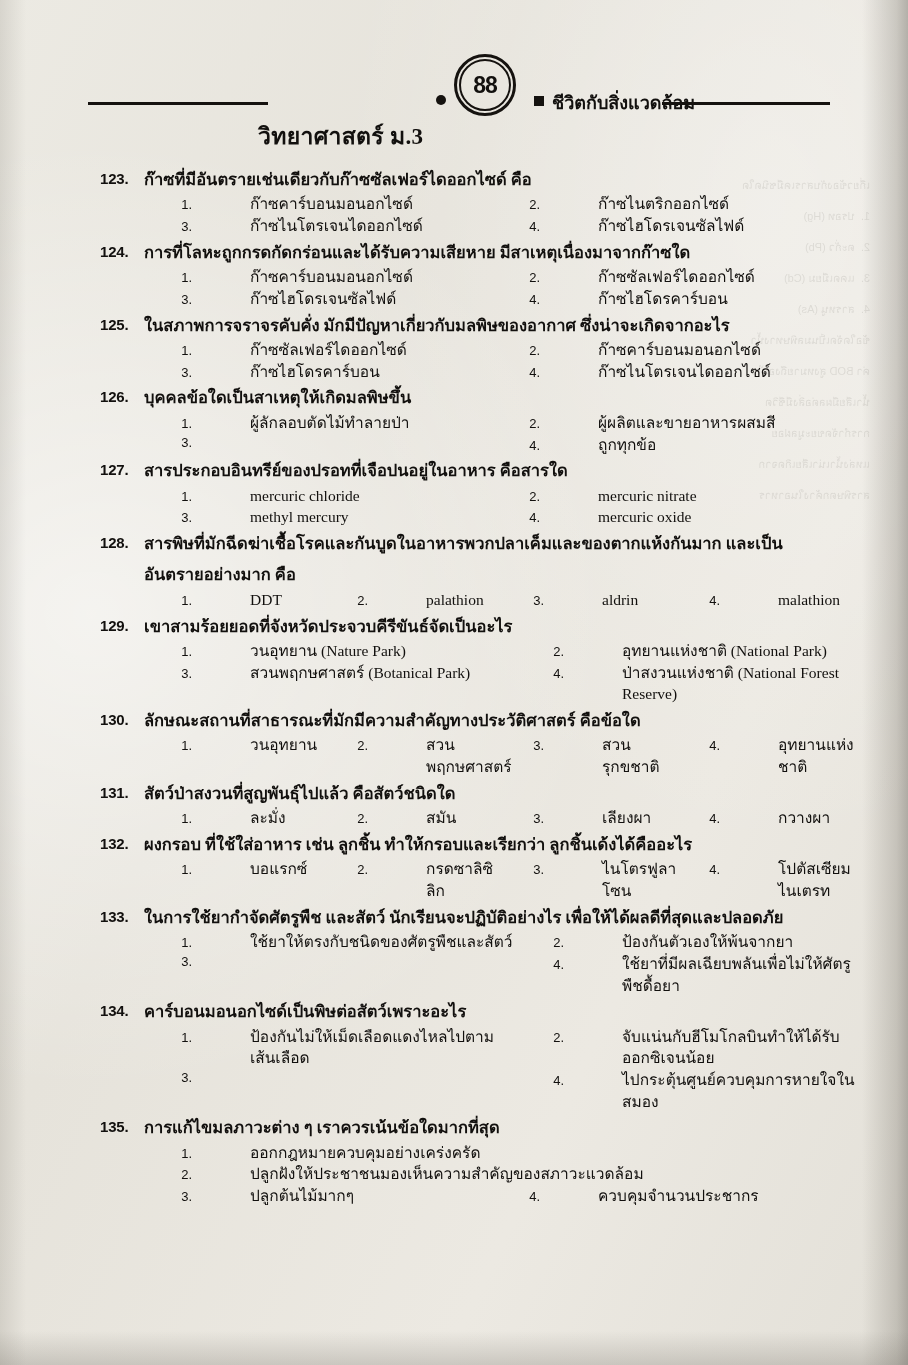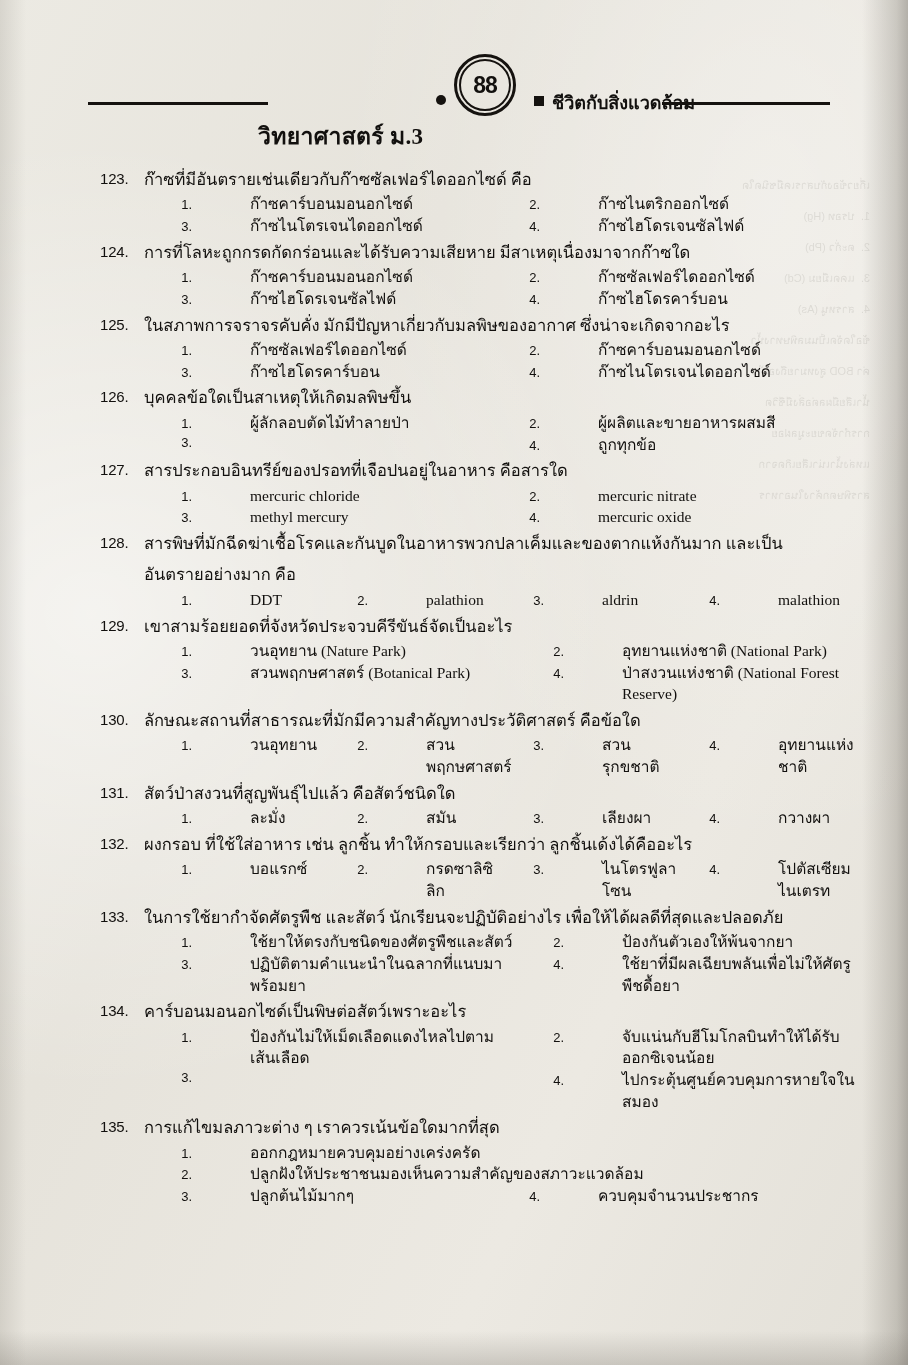--- a/index.html
+++ b/index.html
@@ -140,21 +140,21 @@
     left: 100px;
     width: 790px;
   }
   .q {
     margin-bottom: 2px;
   }
   .q-head {
     display: flex;
     align-items: flex-start;
     font-size: 16.5px;
-    font-weight: normal;
+    font-weight: bold;
     line-height: 1.42;
   }
   .q-num {
     flex: 0 0 auto;
     min-width: 44px;
     font-family: "Liberation Sans", sans-serif;
     font-size: 15px;
     letter-spacing: -0.2px;
   }
   .q-text {
@@ -517,21 +517,20 @@
             <span class="opt-t">ใช้ยาให้ตรงกับชนิดของศัตรูพืชและสัตว์</span>
           </div>
           <div class="opt">
             <span class="opt-n">2.</span>
             <span class="opt-t">ป้องกันตัวเองให้พ้นจากยา</span>
           </div>
         </div>
         <div class="opt-row cols2 wide-left">
           <div class="opt">
             <span class="opt-n">3.</span>
-            <span class="opt-t">ปฏิบัติตามคำแนะนำในฉลากที่แนบมาพร้อมยา</span>
           </div>
           <div class="opt">
             <span class="opt-n">4.</span>
             <span class="opt-t">ใช้ยาที่มีผลเฉียบพลันเพื่อไม่ให้ศัตรูพืชดื้อยา</span>
           </div>
         </div>
       </div>
     </div>
     <div class="q">
       <div class="q-head">

